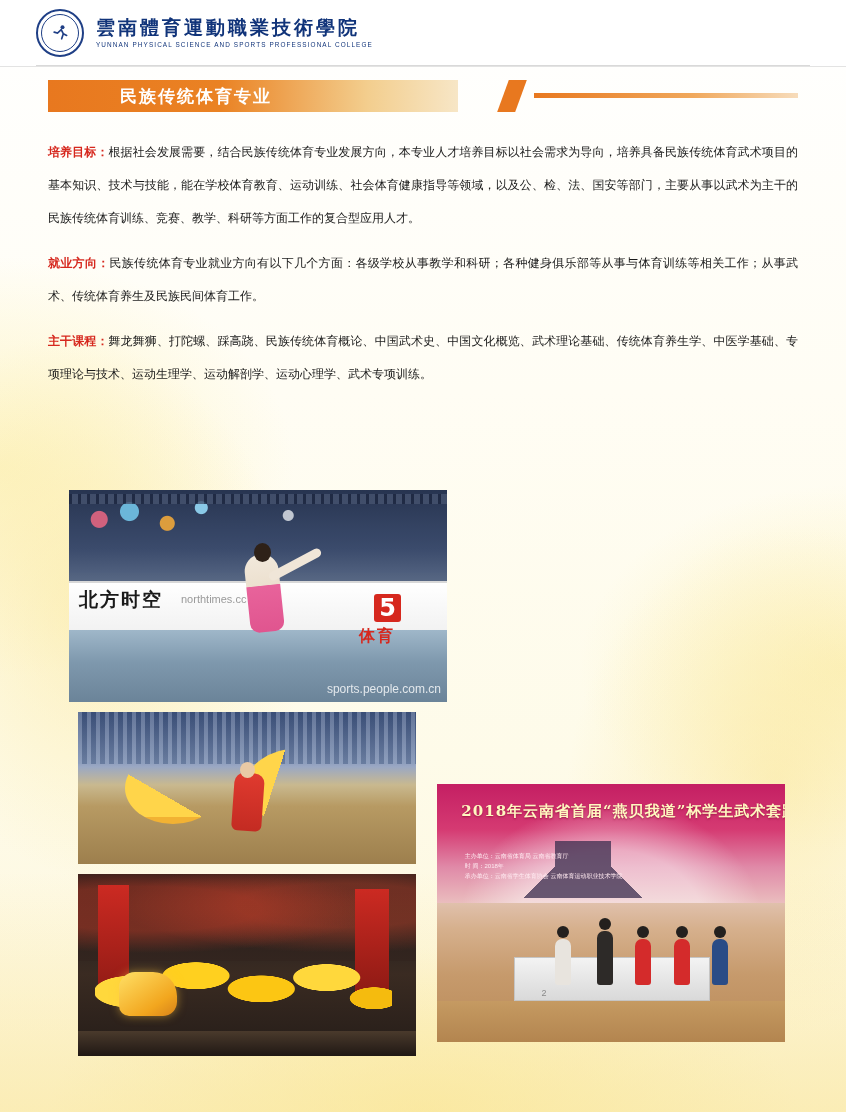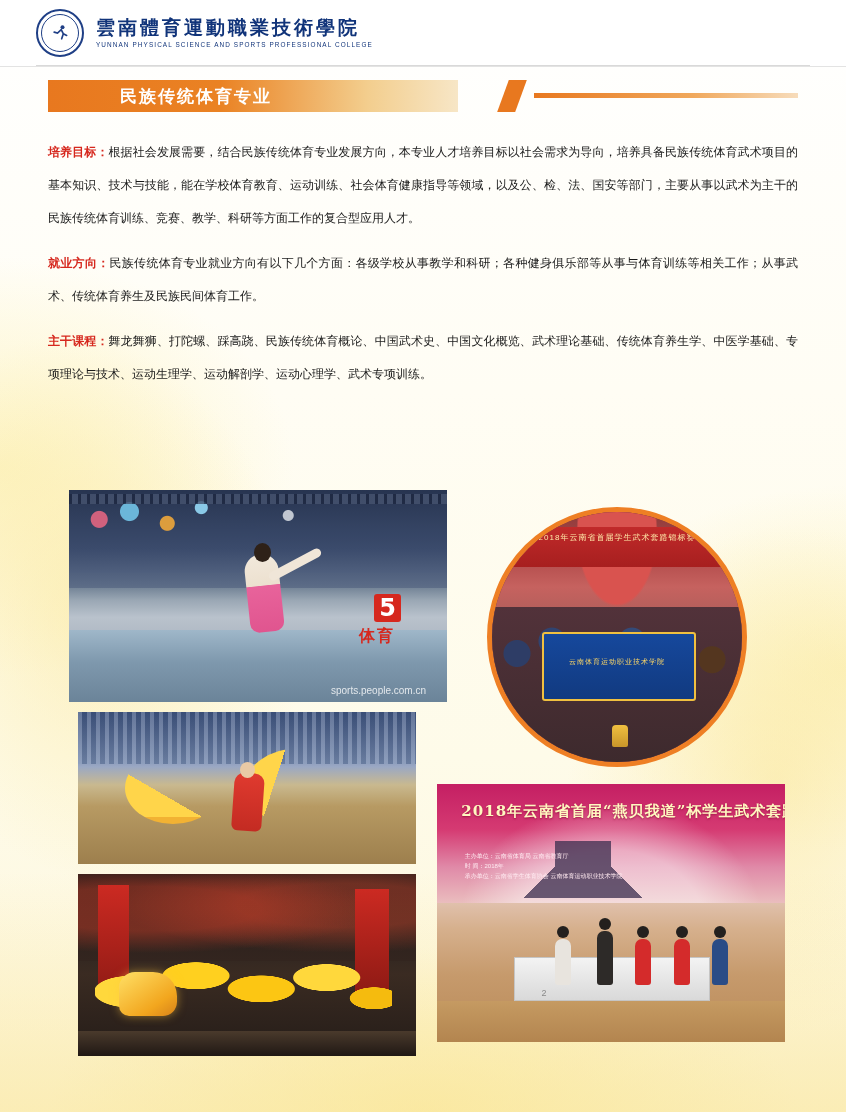--- a/index.html
+++ b/index.html
@@ -262,22 +262,22 @@
     position:absolute; left:52%; top:33%;
     width:58px; height:9px; border-radius:5px;
     background:#f0e6d8; transform:rotate(-28deg);
   }
   .p1 .athlete-head {
     position:absolute; left:49%; top:25%;
     width:17px; height:19px; border-radius:50%;
     background:#2e2118;
   }
   .p1 .watermark {
-    position:absolute; right:21px; bottom:6px;
-    font-size:10px; color:rgba(255,255,255,.8);margin-left:36px;
+    position:absolute; right:6px; bottom:6px;
+    font-size:12px; color:rgba(255,255,255,.8);margin-left:36px;
   }
 
   
   .p2 {
     left: 487px; top: 507px;
     width: 250px; height: 250px;
     border-radius: 50%;
     border: 5px solid #ee7f24;
     background: #7b3a44;
   }
@@ -506,36 +506,32 @@
   </p>
 </div>
 
 <div class="photos" data-interactable="false">
 
   <div class="photo p1" data-interactable="false">
     <div class="p1-bg" data-interactable="false"></div>
     <div class="crowd" data-interactable="false"></div>
     <div class="gantry" data-interactable="false"></div>
     <div class="mat" data-interactable="false"></div>
+    <div class="banner-ad" data-interactable="false">
+      <div class="ad-text" data-interactable="false">北方时空</div>
+      <div class="ad-sub" data-interactable="false">northtimes.cc</div>
+    </div>
     <div class="cctv" data-interactable="false"><span data-interactable="false">5</span></div>
     <div class="tiyu" data-interactable="false">体育</div>
     <div class="athlete-body" data-interactable="false"></div>
     <div class="athlete-arm" data-interactable="false"></div>
     <div class="athlete-head" data-interactable="false"></div>
     <div class="watermark" data-interactable="false">sports.people.com.cn</div>
   </div>
 
-  <div class="photo p2" data-interactable="false">
-    <div class="p2-bg" data-interactable="false"></div>
-    <div class="hall-banner" data-interactable="false">2018年云南省首届学生武术套路锦标赛</div>
-    <div class="people" data-interactable="false"></div>
-    <div class="flag" data-interactable="false"></div>
-    <div class="flag-text" data-interactable="false">云南体育运动职业技术学院</div>
-    <div class="trophy" data-interactable="false"></div>
-  </div>
 
   <div class="photo p3" data-interactable="false">
     <div class="p3-bg" data-interactable="false"></div>
     <div class="stands" data-interactable="false"></div>
     <div class="fan-left" data-interactable="false"></div>
     <div class="fan-right" data-interactable="false"></div>
     <div class="performer" data-interactable="false"></div>
     <div class="performer-head" data-interactable="false"></div>
   </div>
 

